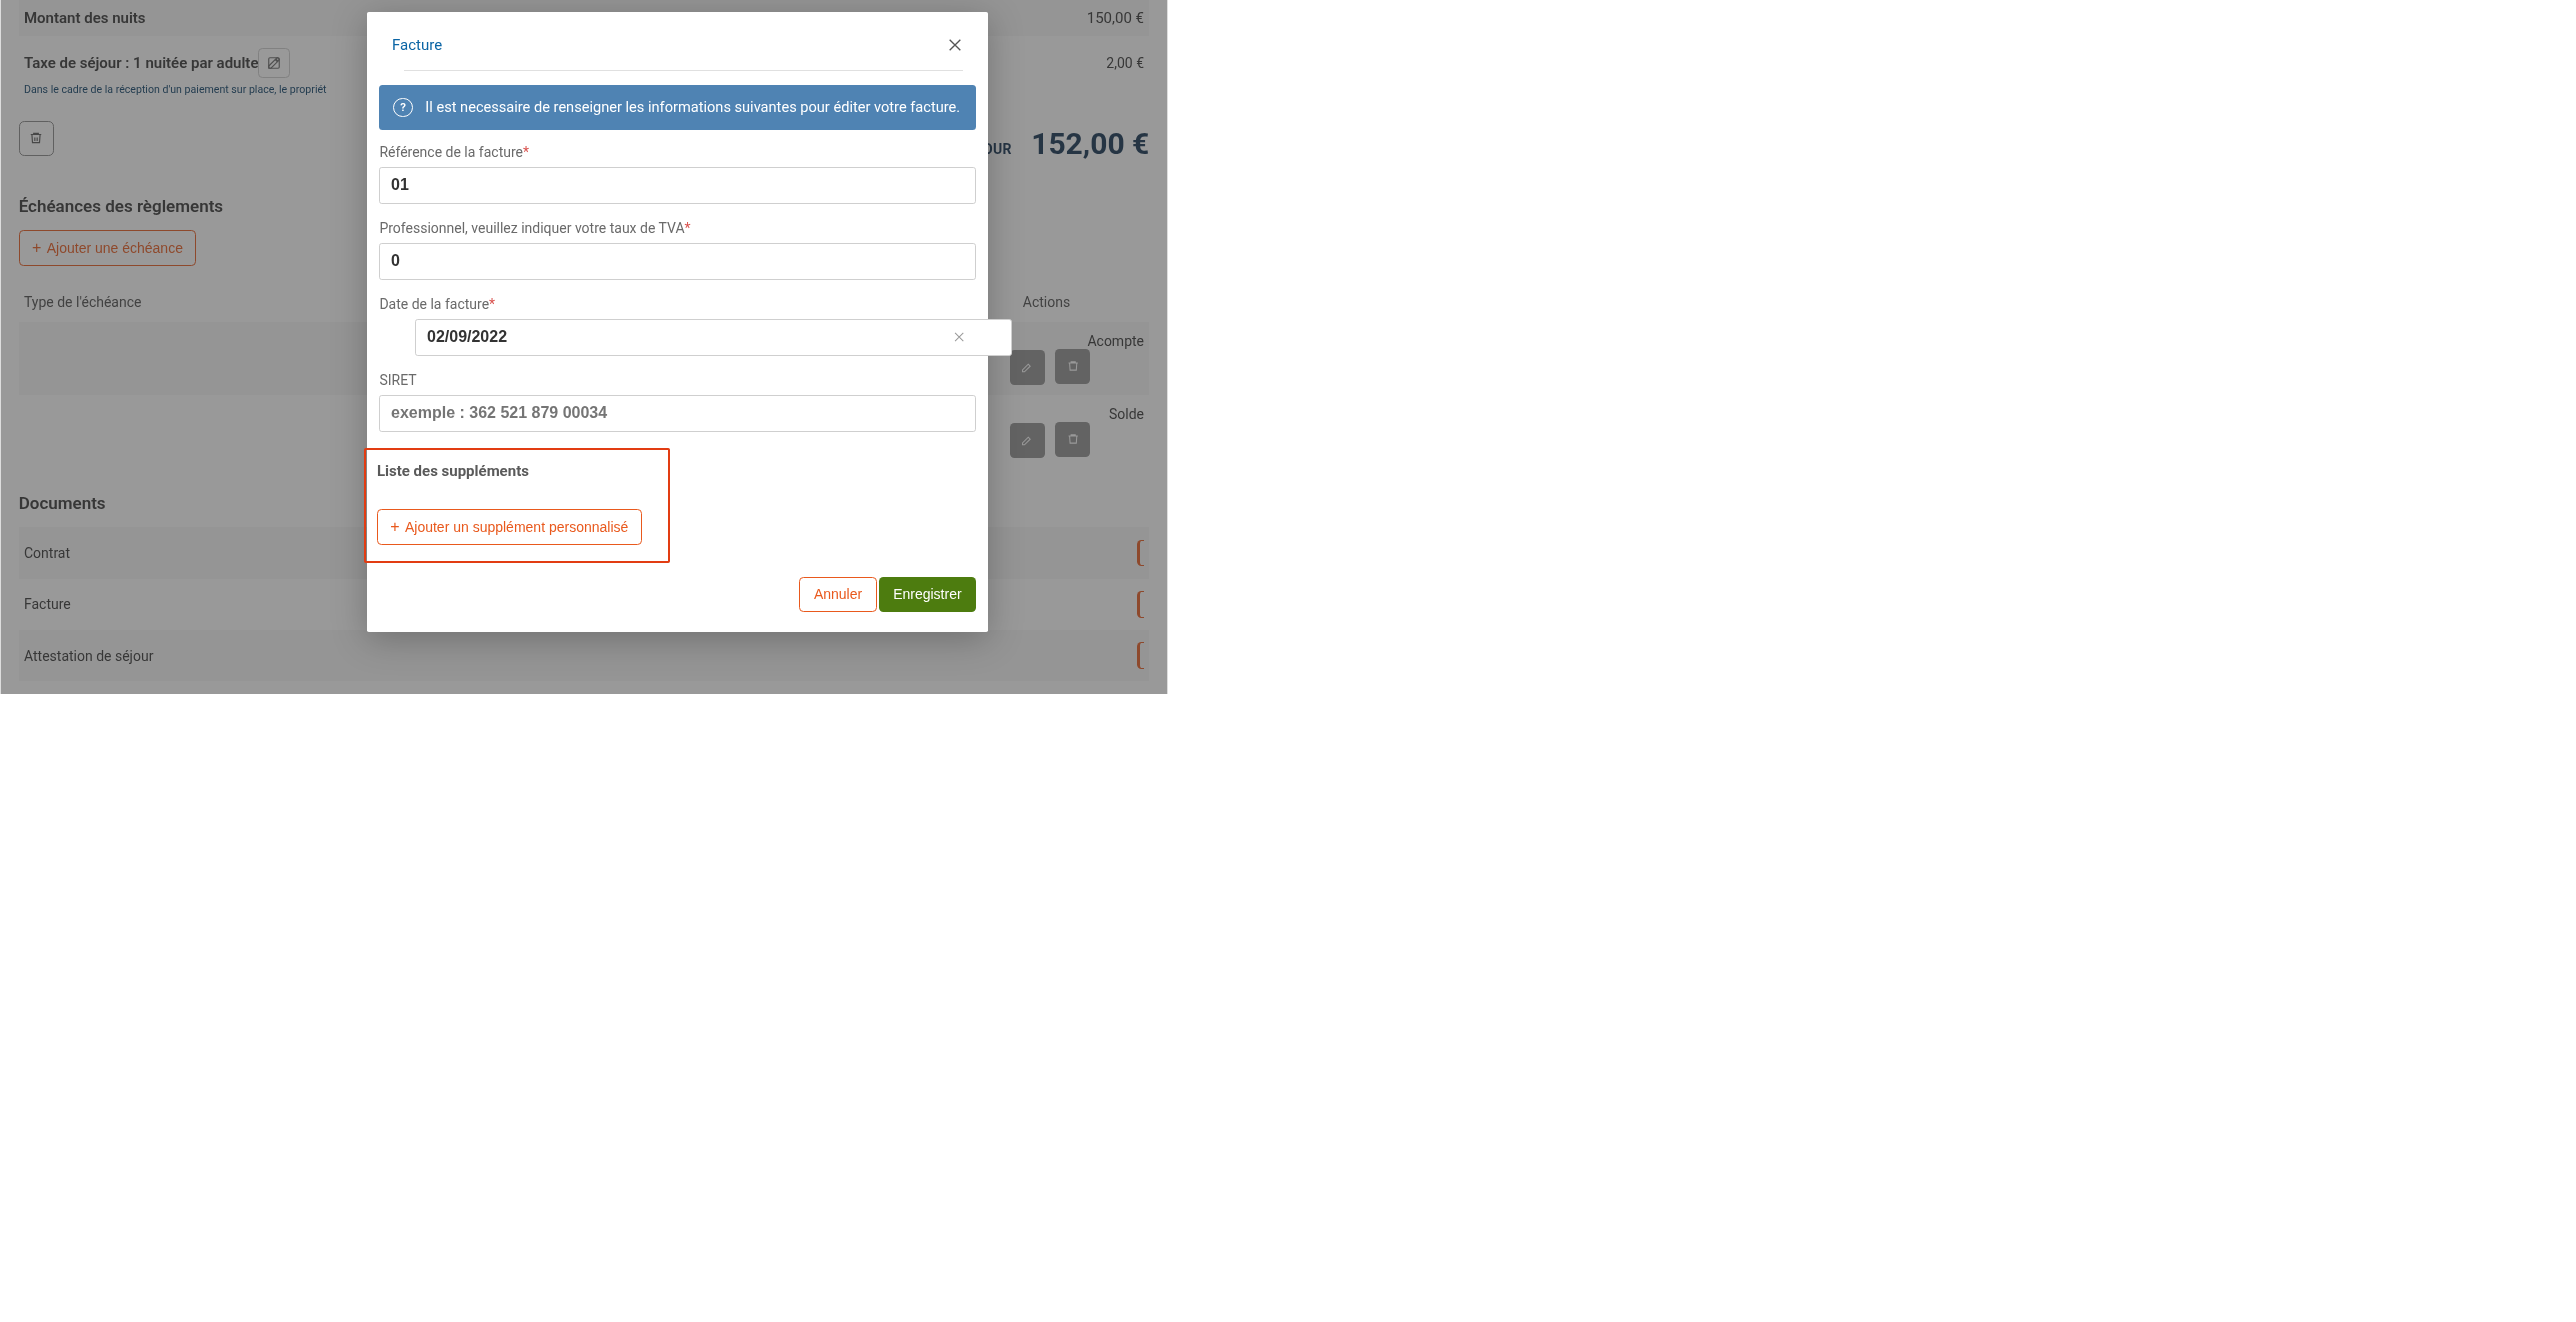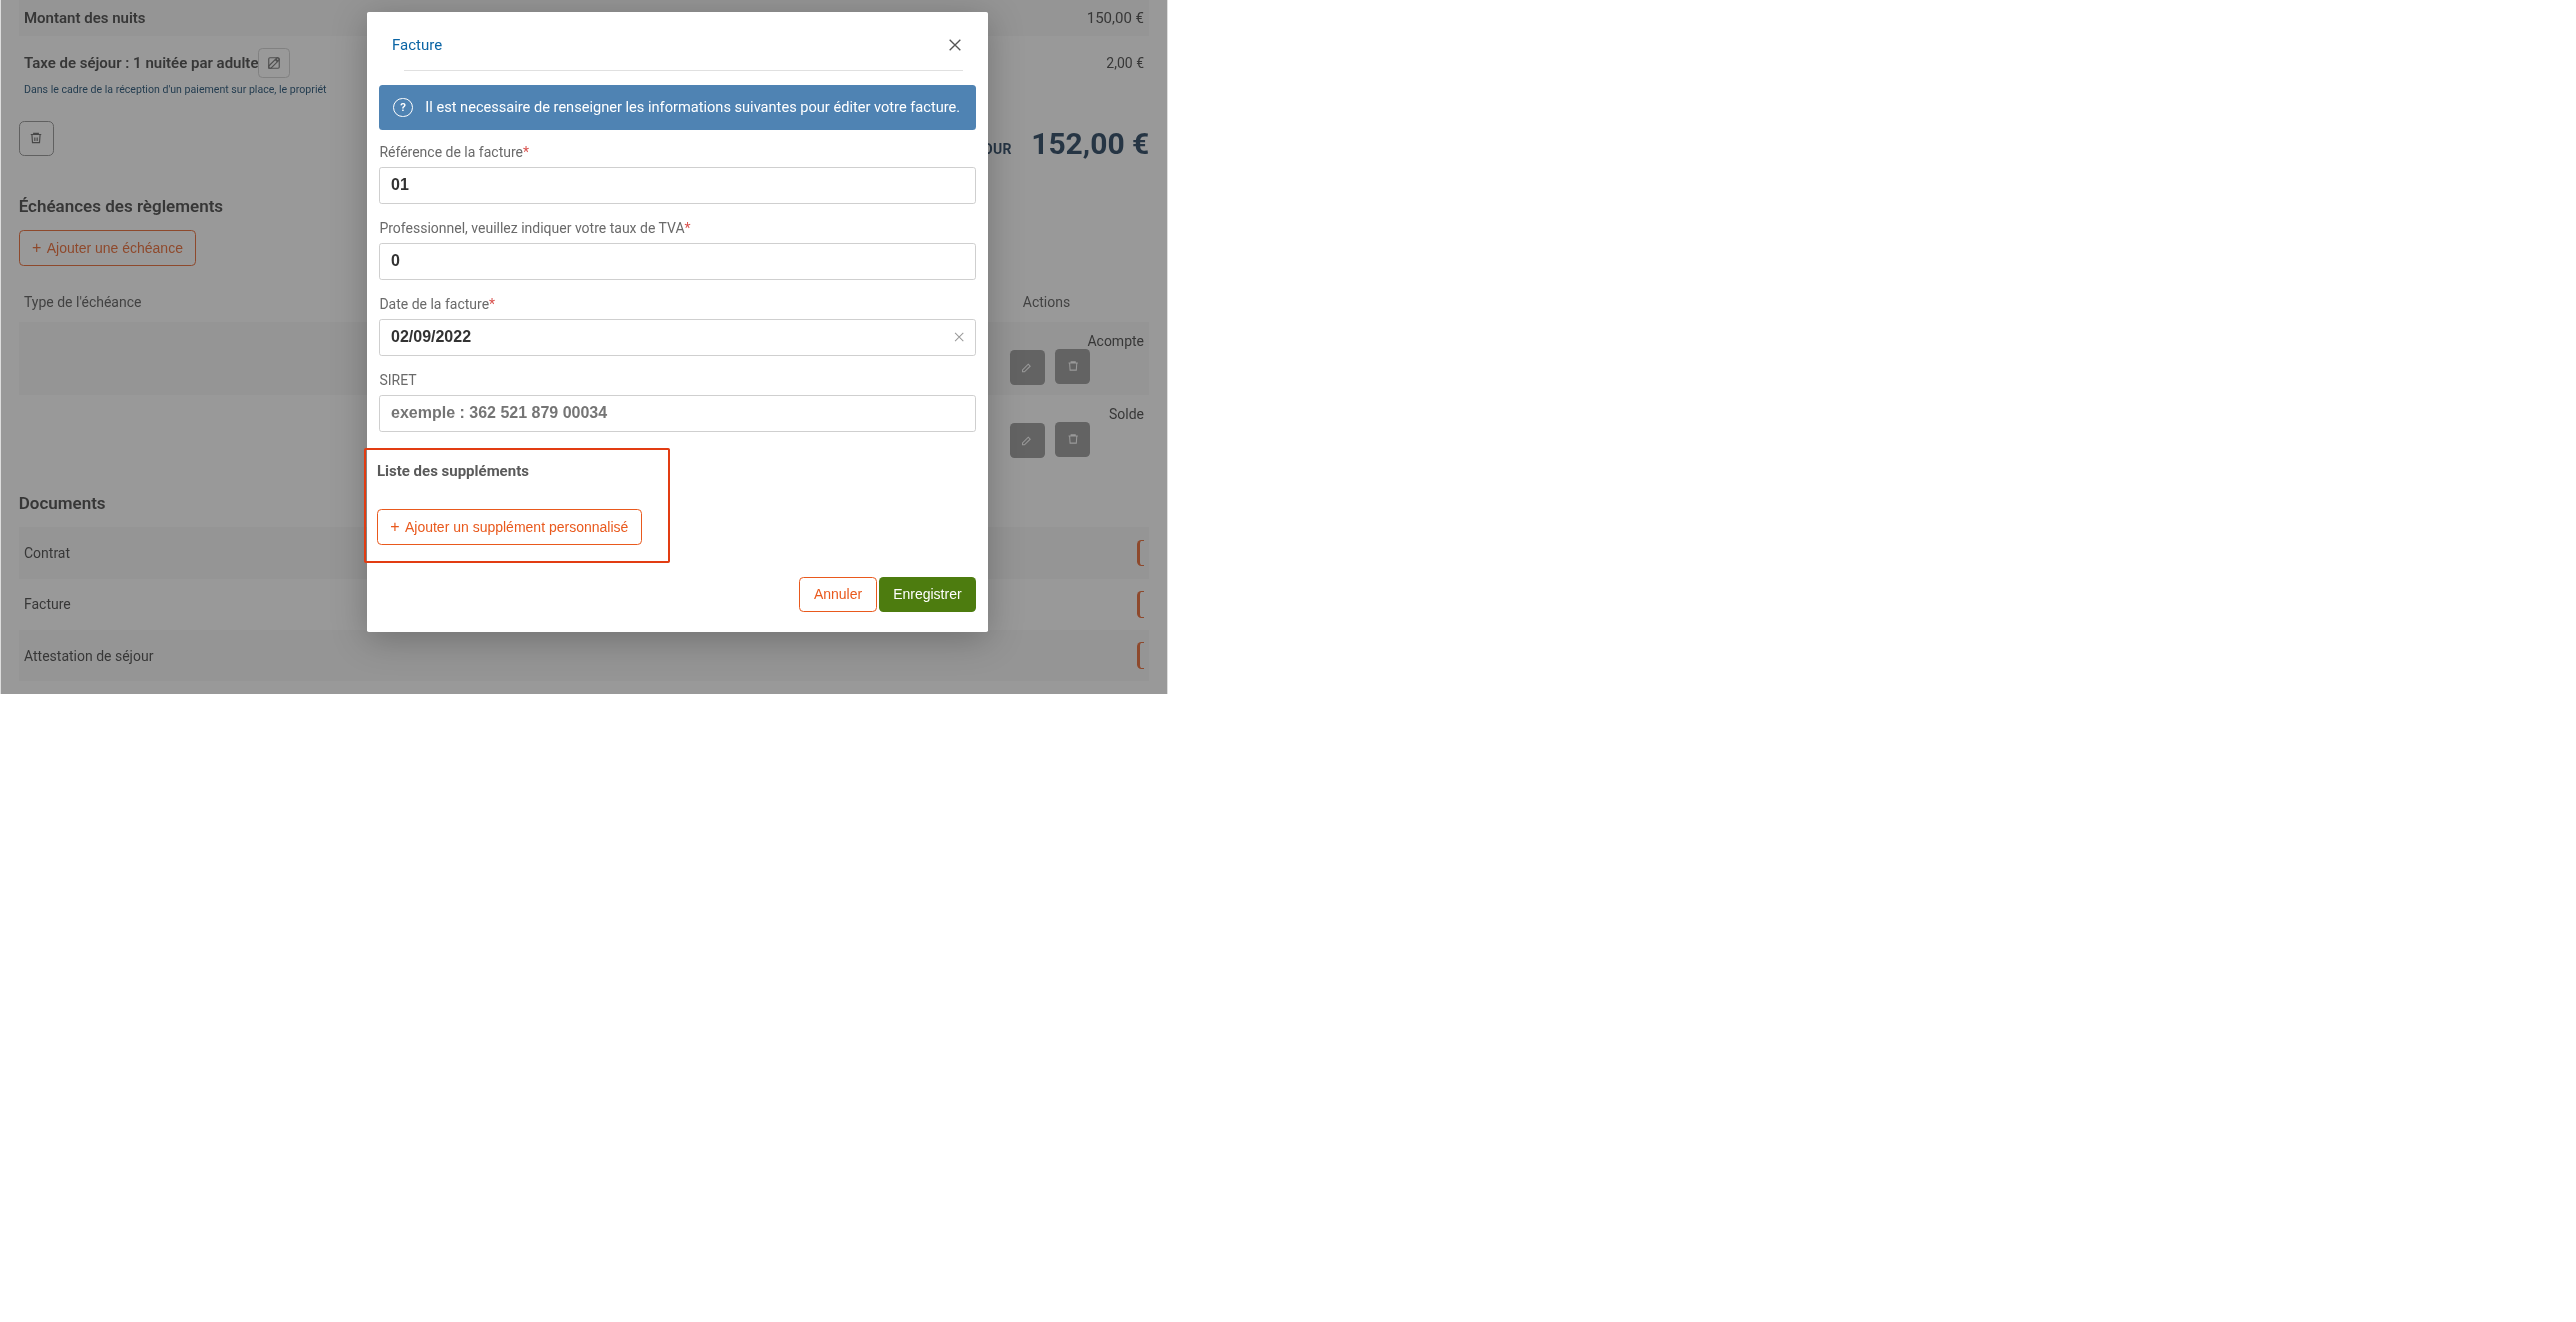--- a/index.html
+++ b/index.html
@@ -418,21 +418,21 @@
     </div>
 
     <div class="form-group">
       <label class="form-label"><span>Professionnel, veuillez indiquer votre taux de TVA</span><span class="req">*</span></label>
       <input class="form-input" value="0" style="">
     </div>
 
     <div class="form-group">
       <label class="form-label"><span>Date de la facture</span><span class="req">*</span></label>
       <div class="input-wrap">
-        <input class="form-input" style="padding-right: 35px;" value="02/09/2022">
+        <input class="form-input" style="padding-right: 35px; margin-left: 36px;" value="02/09/2022">
         <span class="input-clear">
           <svg width="12.4" height="12.4" viewBox="0 0 24 24" stroke="currentColor" stroke-width="2">
               <path d="M4 4 L20 20 M20 4 L4 20"></path>
             </svg>
         </span>
       </div>
     </div>
 
     <div class="form-group">
       <label class="form-label">SIRET</label>

